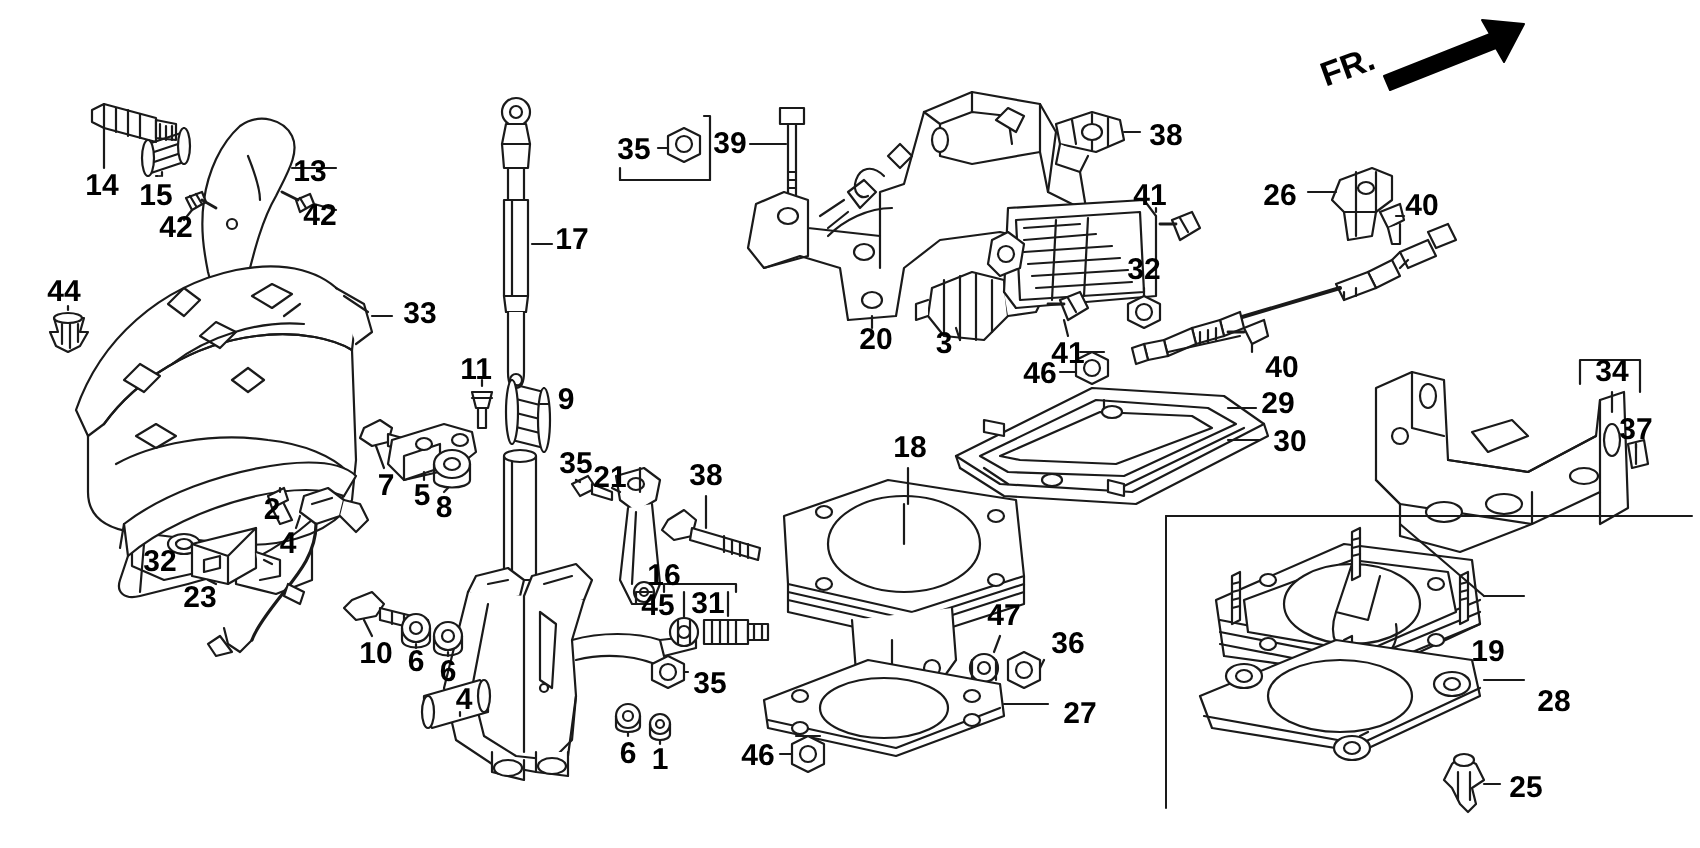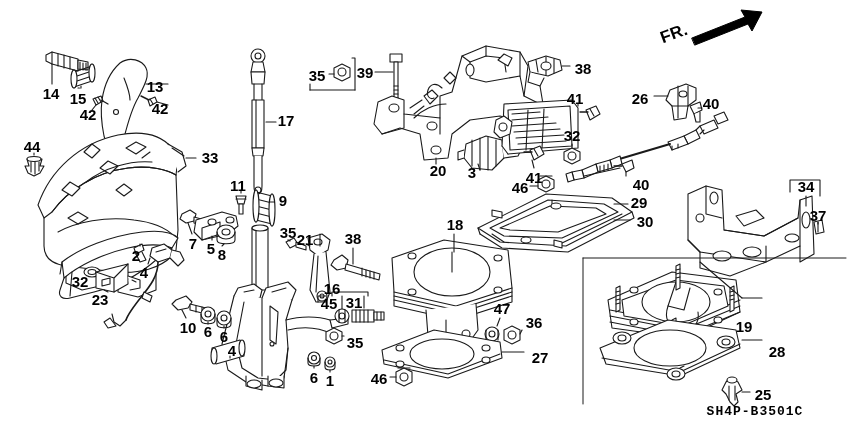--- a/index.html
+++ b/index.html
@@ -572,21 +572,20 @@
       <ellipse cx="732" cy="380" rx="5" ry="3" fill="#fff"></ellipse>
       <path d="M729 386 L729 400 M735 386 L735 400"></path>
     </g>
     <path d="M742 392 L750 392"></path>
 
   </g>
 </svg>
 
 <div class="fr" style="left:674px;top:34px;">FR.</div>
 
-<div class="code" style="left:755px;top:411px;">SH4P-B3501C</div>
 
 <div id="callout-layer">
       <div class="lbl" style="left: 51px; top: 93px;">14</div>
       <div class="lbl" style="left: 78px; top: 98px;">15</div>
       <div class="lbl" style="left: 155px; top: 86px;">13</div>
       <div class="lbl" style="left: 88px; top: 114px;">42</div>
       <div class="lbl" style="left: 160px; top: 108px;">42</div>
       <div class="lbl" style="left: 32px; top: 146px;">44</div>
       <div class="lbl" style="left: 210px; top: 157px;">33</div>
       <div class="lbl" style="left: 80px; top: 281px;">32</div>

